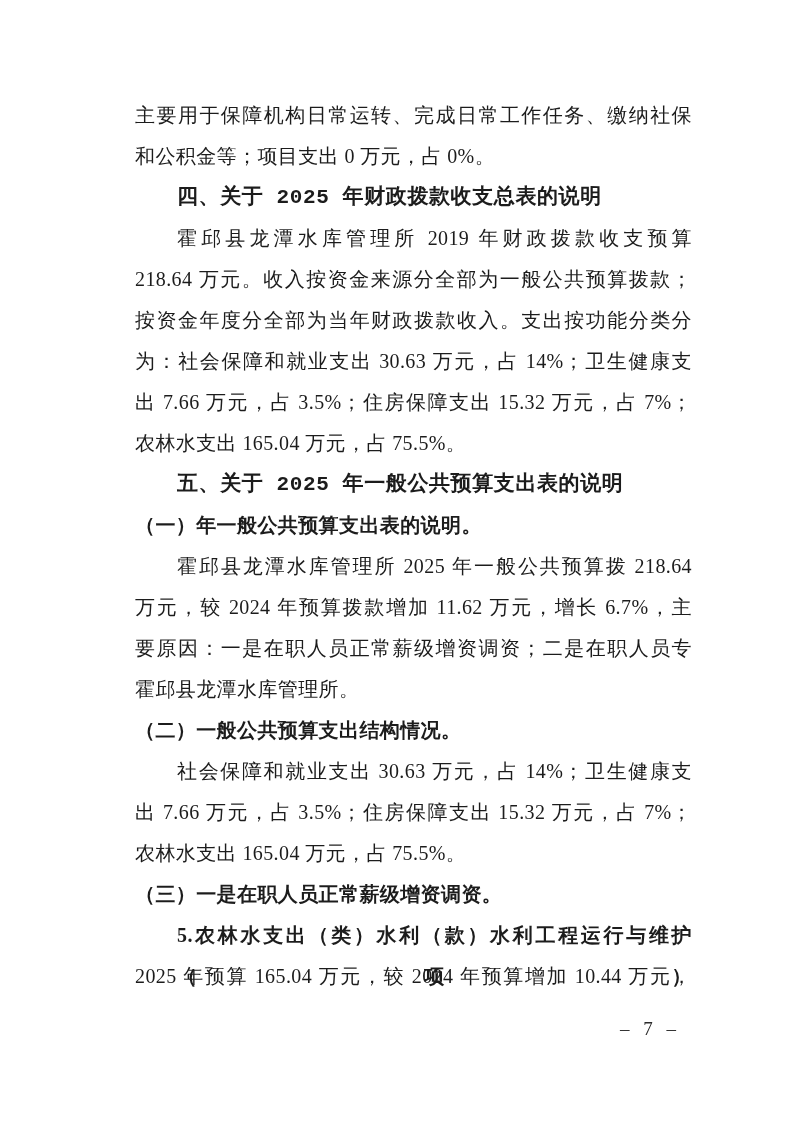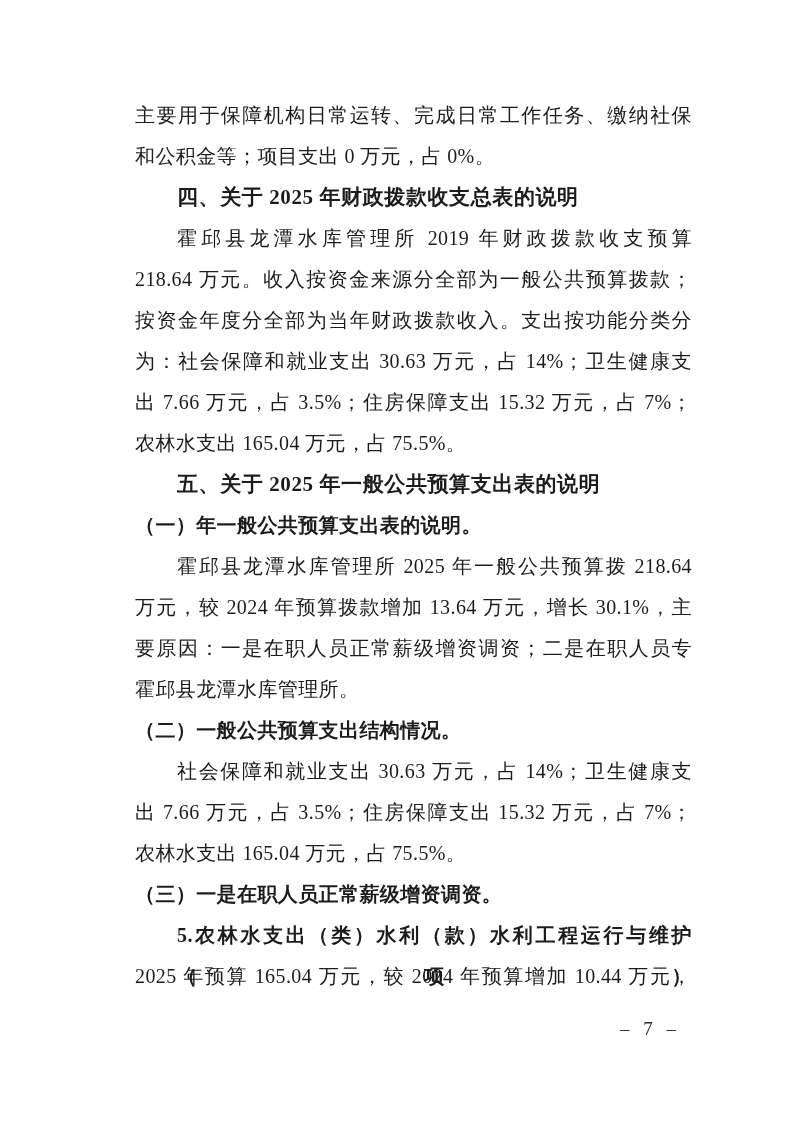--- a/index.html
+++ b/index.html
@@ -33,21 +33,21 @@
     text-align-last: left;
     white-space: normal;
   }
   .ln.just {
     text-align-last: justify;
   }
   .ln.ind {
     padding-left: 42px;
   }
   .ln.h1 {
-    font-family: Liberation Serif, serif;
+    font-family: Liberation Mono, monospace;
     font-weight: 700;
     font-size: 21px;
     letter-spacing: 0.6px;
   }
   .ln.h2 {
     font-weight: 700;
     font-size: 20px;
   }
   .page-footer {
     position: absolute;
@@ -69,21 +69,21 @@
     <div class="ln h1 ind">四、关于 2025 年财政拨款收支总表的说明</div>
     <div class="ln ind just">霍邱县龙潭水库管理所 2019 年财政拨款收支预算</div>
     <div class="ln just">218.64 万元。收入按资金来源分全部为一般公共预算拨款；</div>
     <div class="ln just">按资金年度分全部为当年财政拨款收入。支出按功能分类分</div>
     <div class="ln just">为：社会保障和就业支出 30.63 万元，占 14%；卫生健康支</div>
     <div class="ln just">出 7.66 万元，占 3.5%；住房保障支出 15.32 万元，占 7%；</div>
     <div class="ln">农林水支出 165.04 万元，占 75.5%。</div>
     <div class="ln h1 ind">五、关于 2025 年一般公共预算支出表的说明</div>
     <div class="ln h2">（一）年一般公共预算支出表的说明。</div>
     <div class="ln ind just">霍邱县龙潭水库管理所 2025 年一般公共预算拨 218.64</div>
-    <div class="ln just">万元，较 2024 年预算拨款增加 13.64 万元，增长 30.1%，主</div>
+    <div class="ln just">万元，较 2024 年预算拨款增加 11.62 万元，增长 6.7%，主</div>
     <div class="ln just">要原因：一是在职人员正常薪级增资调资；二是在职人员专</div>
     <div class="ln">霍邱县龙潭水库管理所。</div>
     <div class="ln h2">（二）一般公共预算支出结构情况。</div>
     <div class="ln ind just">社会保障和就业支出 30.63 万元，占 14%；卫生健康支</div>
     <div class="ln just">出 7.66 万元，占 3.5%；住房保障支出 15.32 万元，占 7%；</div>
     <div class="ln">农林水支出 165.04 万元，占 75.5%。</div>
     <div class="ln h2">（三）一是在职人员正常薪级增资调资。</div>
     <div class="ln h2 ind just">5.农林水支出（类）水利（款）水利工程运行与维护（项）</div>
     <div class="ln just">2025 年预算 165.04 万元，较 2024 年预算增加 10.44 万元，</div>
   </div>

